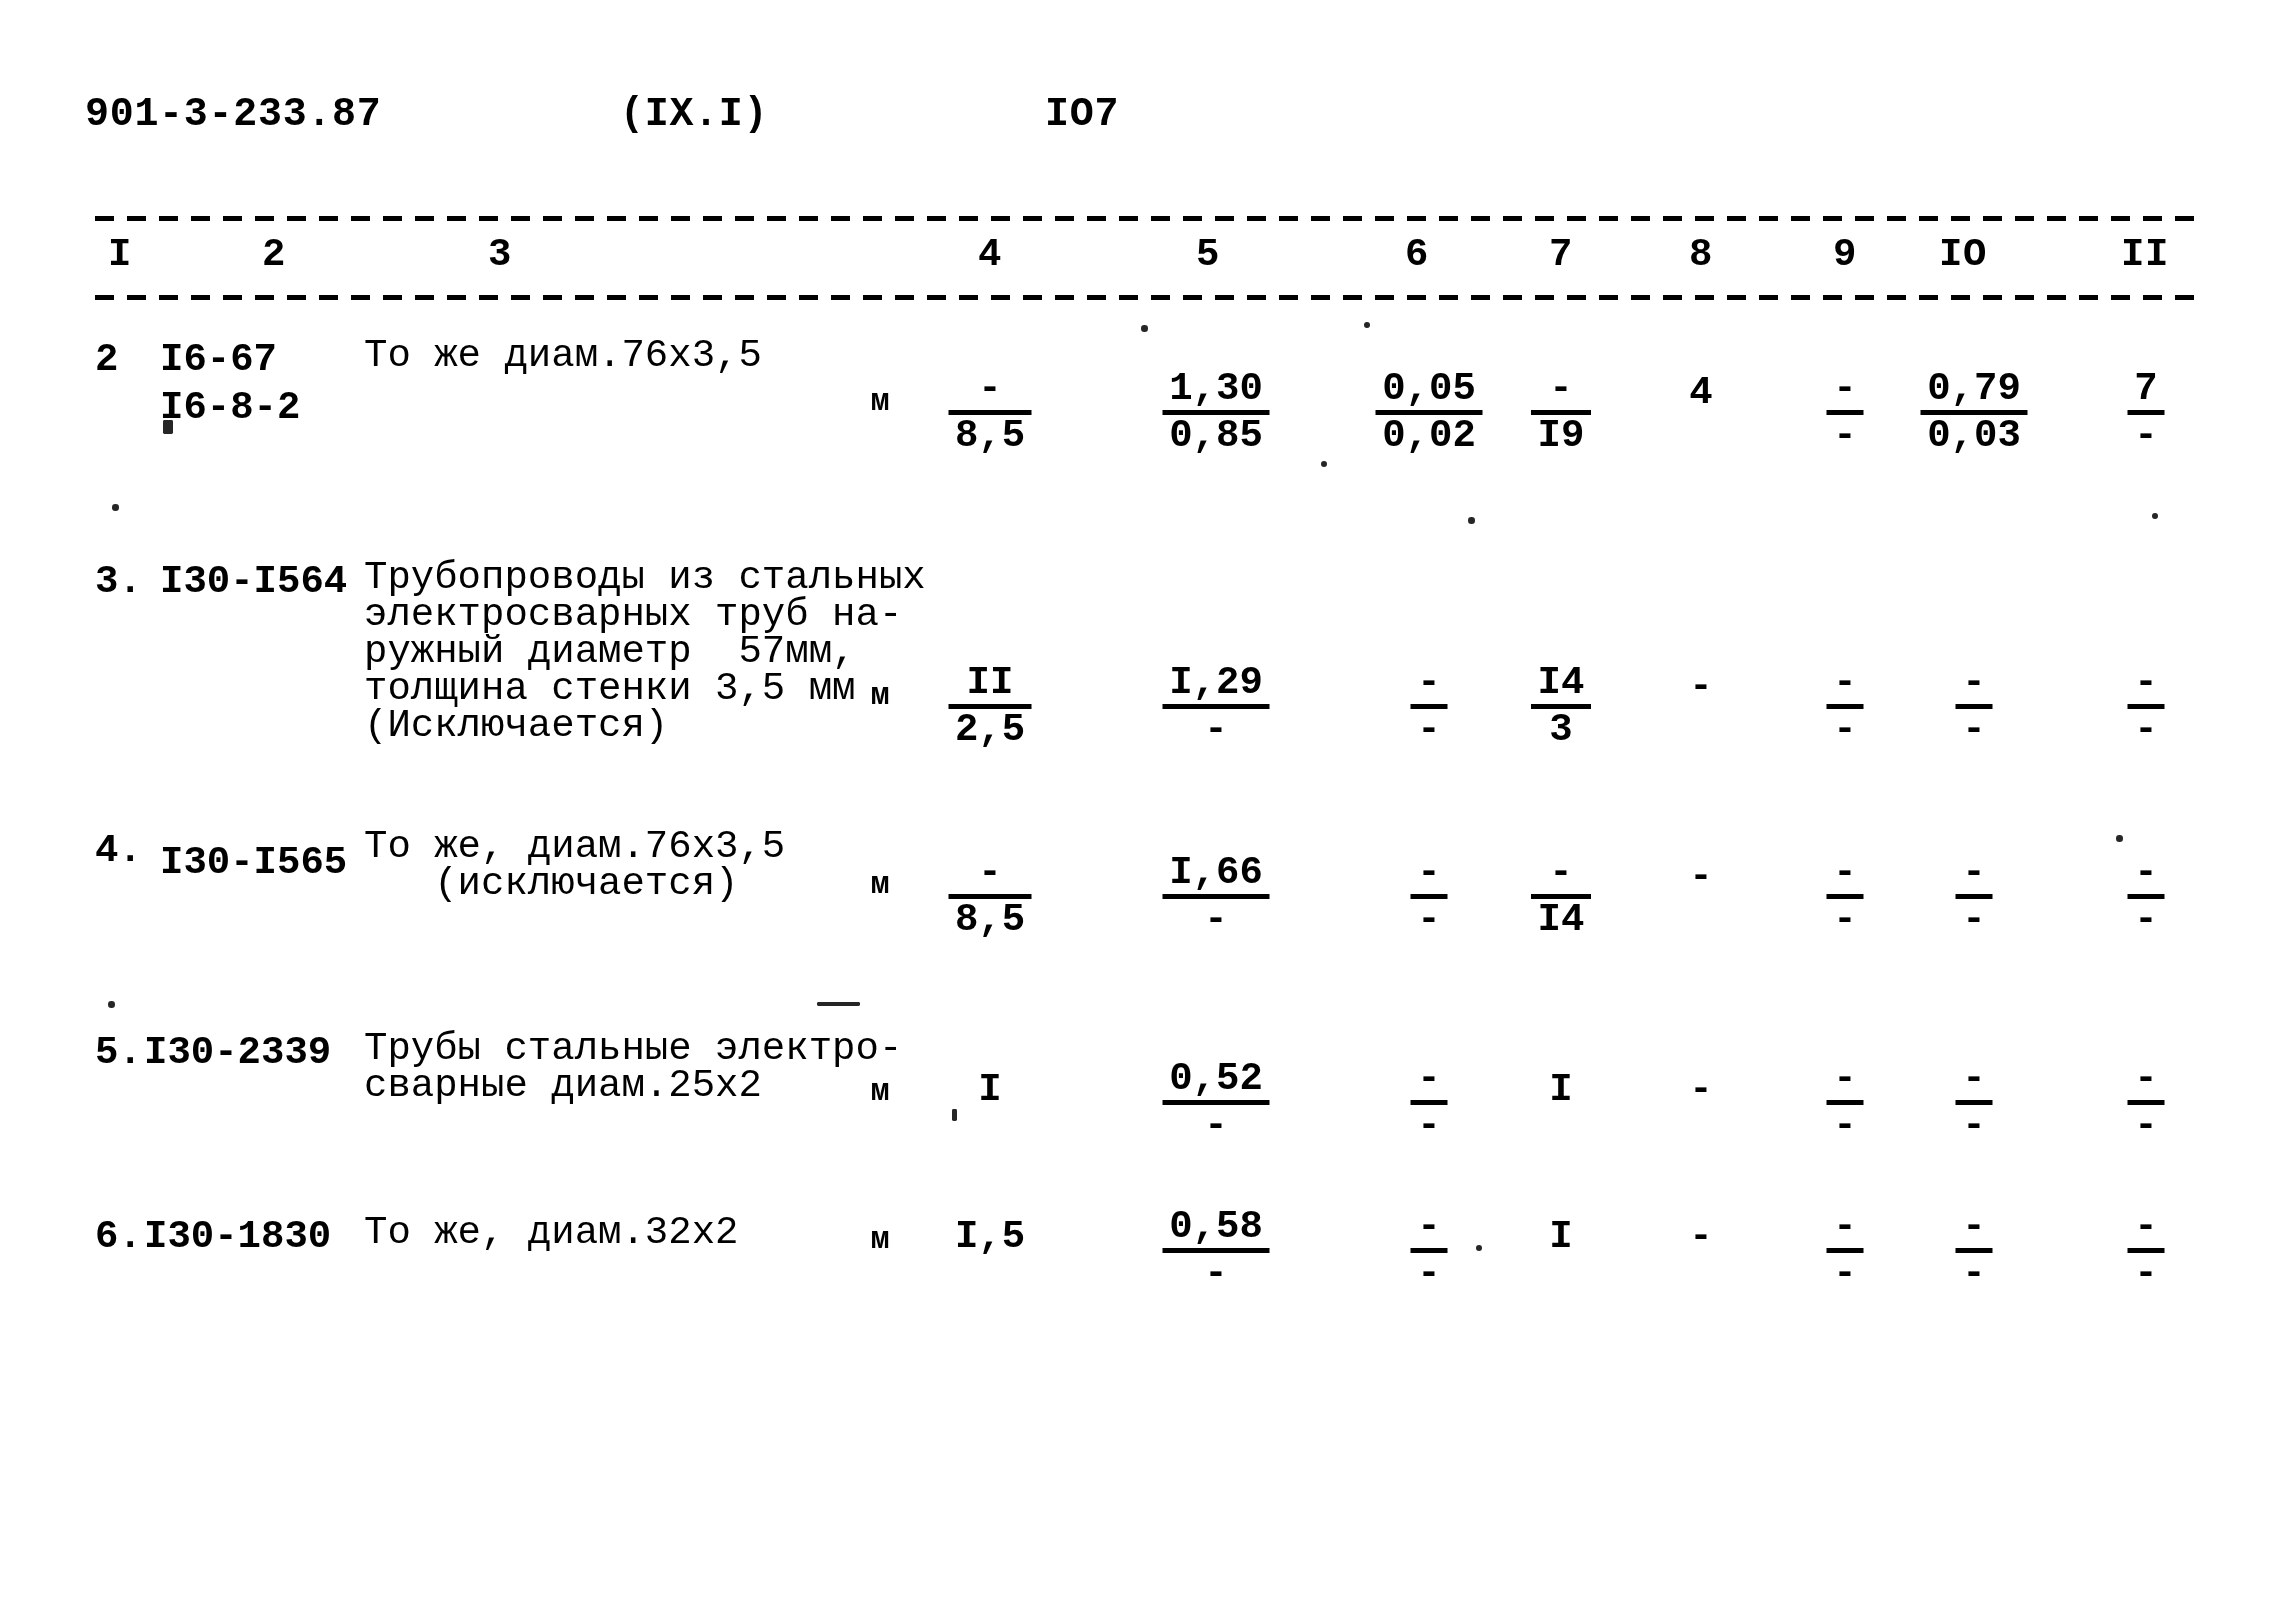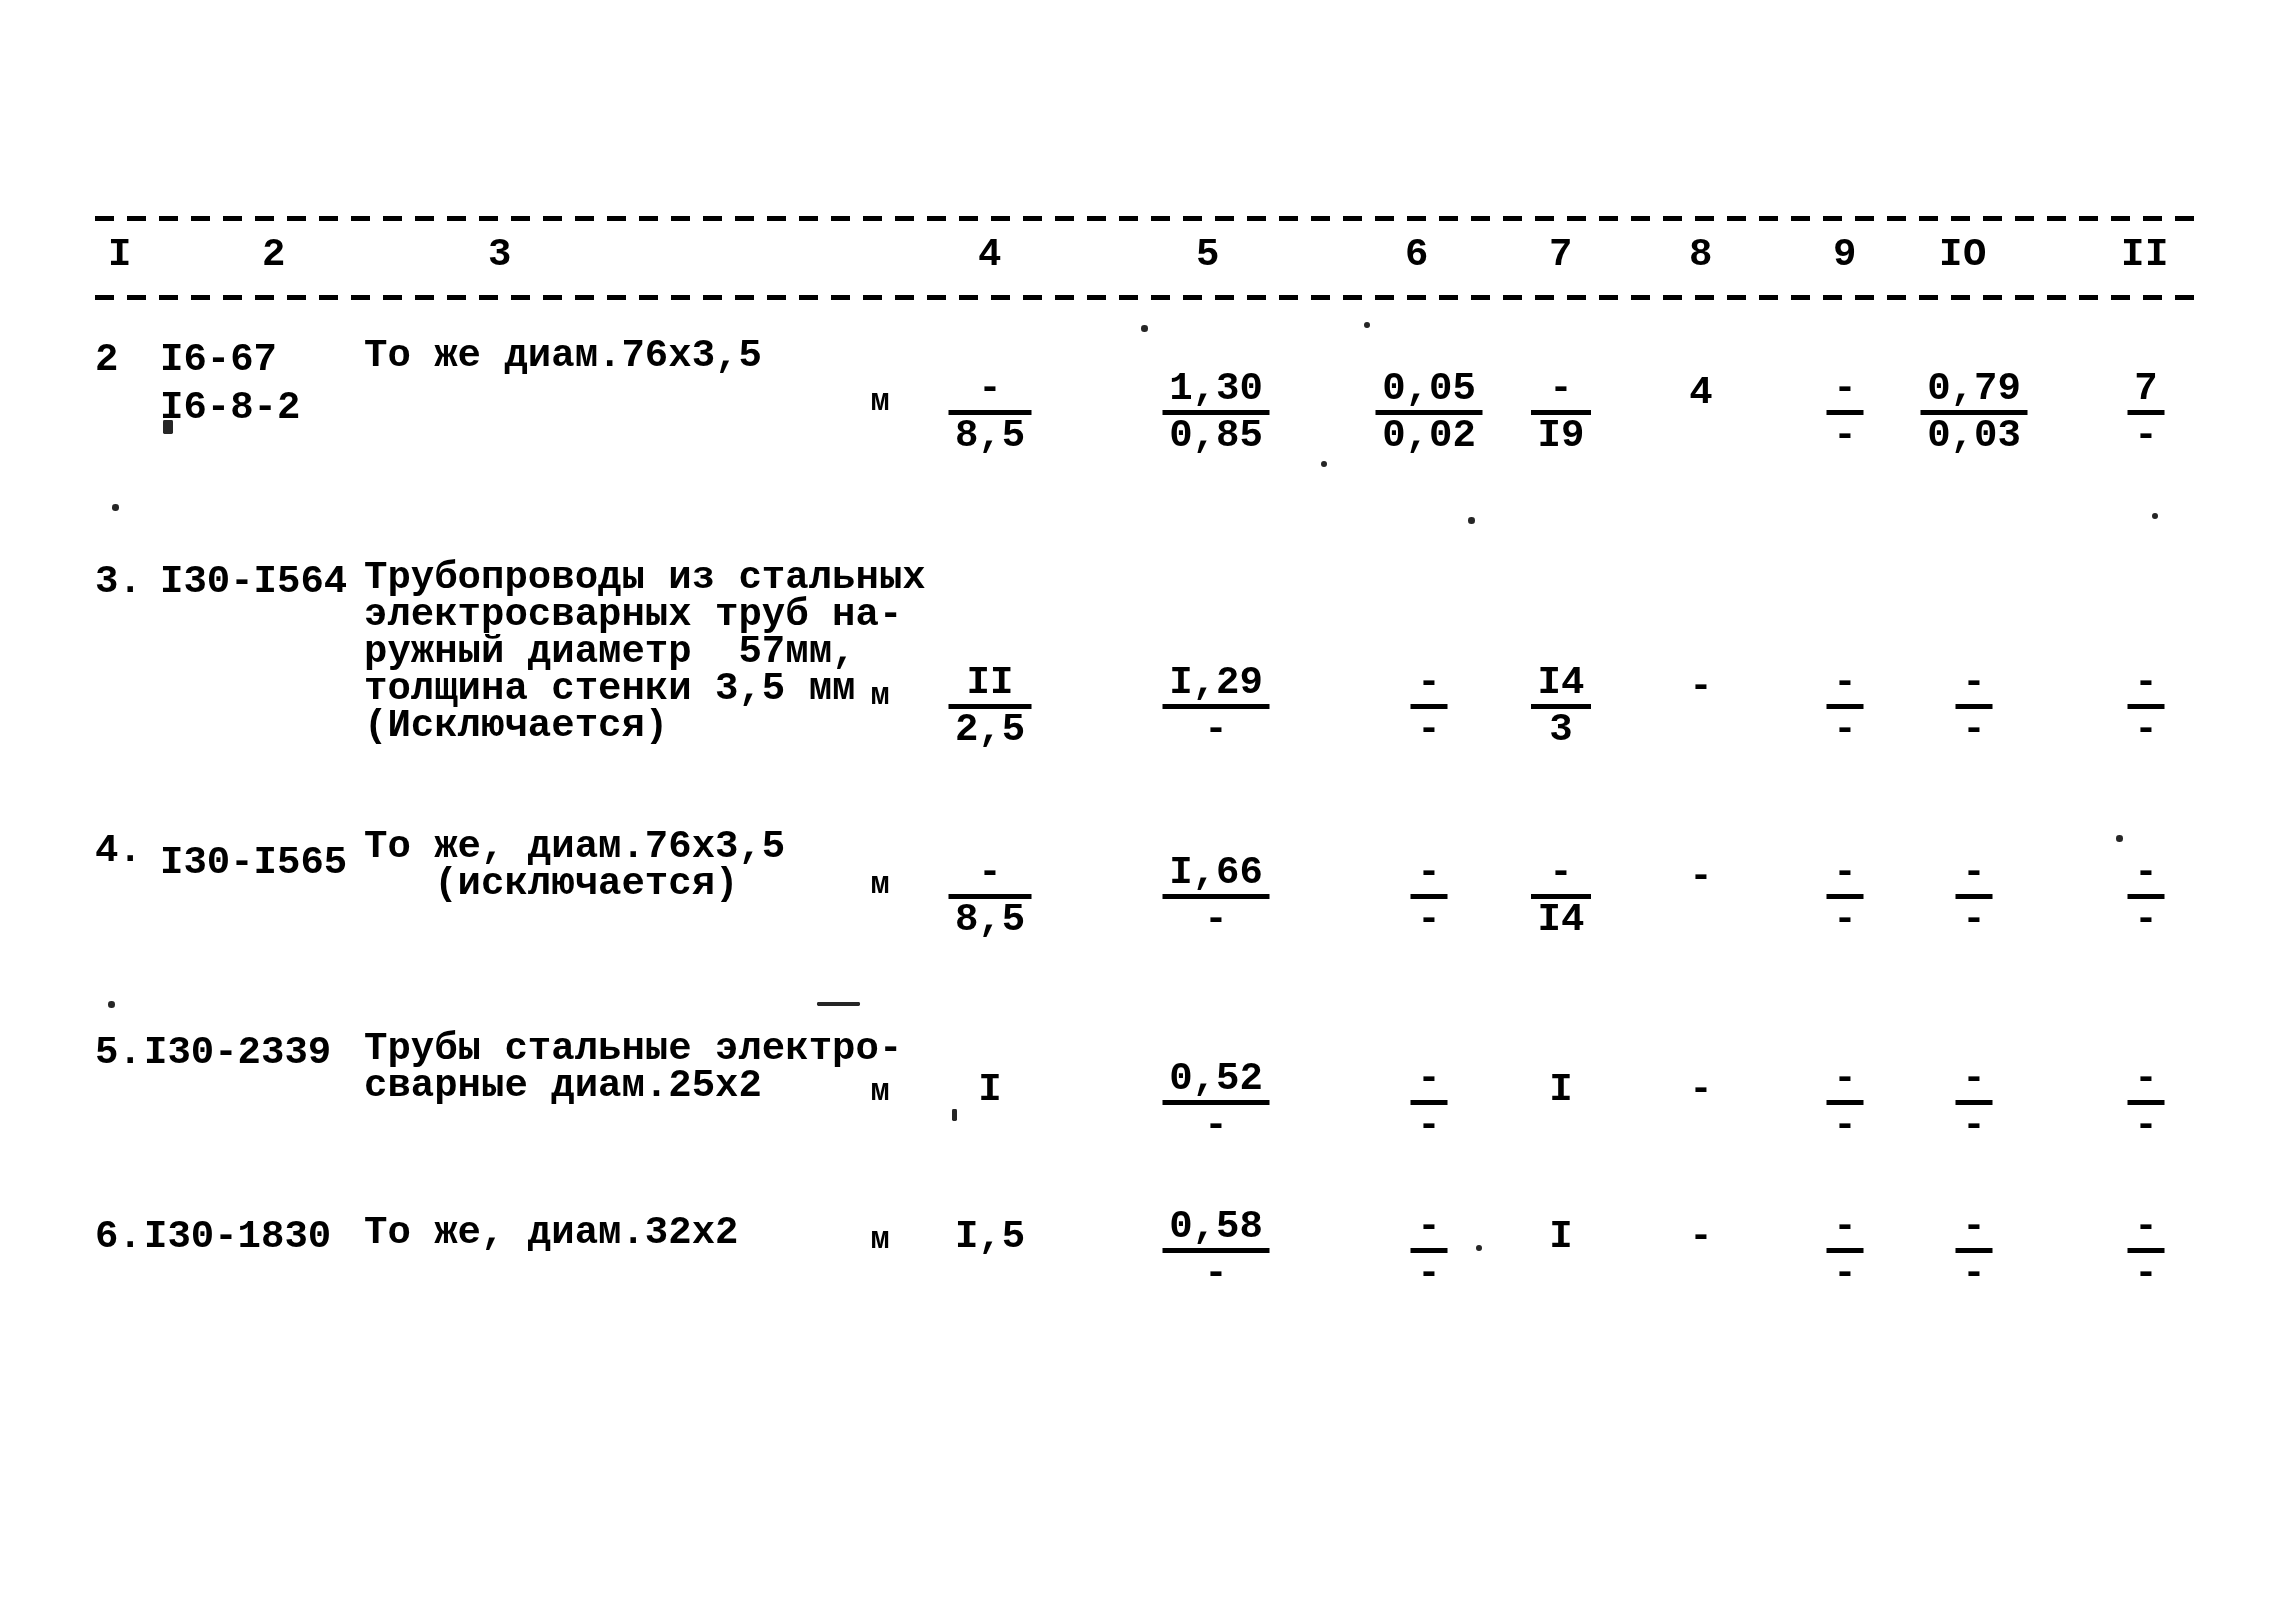--- a/index.html
+++ b/index.html
@@ -35,21 +35,21 @@
     transform:translateX(-50%);
   }
 
   
   .rows{position:absolute;left:0;top:0;width:100%;}
   .row{position:absolute;left:0;width:100%;}
 
   .c-num{position:absolute;font-size:39px;font-weight:700;letter-spacing:0px;white-space:pre;}
   .c-code{position:absolute;font-size:39px;font-weight:700;letter-spacing:0px;white-space:pre;}
   .c-code .l2{display:block;margin-top:4.3px;}
-  .c-desc{position:absolute;font-size:39px;font-weight:700;line-height:37px;white-space:pre;letter-spacing:0px;}
+  .c-desc{position:absolute;font-size:39px;font-weight:400;line-height:37px;white-space:pre;letter-spacing:0px;}
   .c-unit{position:absolute;font-size:32px;font-weight:700;transform:translateX(-50%);}
 
   
   .frac{
     position:absolute;
     transform:translateX(-50%);
     text-align:center;
     font-size:39px;font-weight:700;line-height:36px;
     letter-spacing:0px;
     white-space:nowrap;
@@ -64,20 +64,25 @@
   }
 
   
   .speck{position:absolute;background:#000;border-radius:50%;opacity:.85;}
 </style>
 </head>
 <body>
 
 <div class="page">
 
+  <div class="hdr">
+    <span class="doc-code">901-3-233.87</span>
+    <span class="sect">(IX.I)</span>
+    <span class="pageno">IO7</span>
+  </div>
 
   <div class="rule rule-top"></div>
   <div class="rule rule-bottom"></div>
 
   <div class="colhdr">
     <span style="left:108px;transform:none">I</span>
     <span style="left:274px">2</span>
     <span style="left:500px">3</span>
     <span style="left:990px">4</span>
     <span style="left:1208px">5</span>

